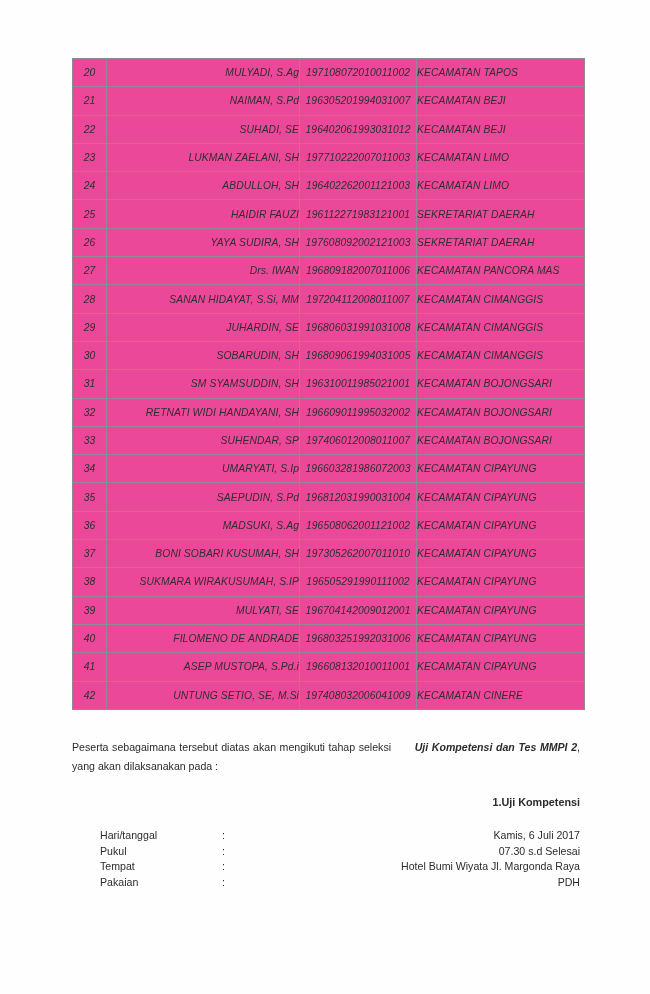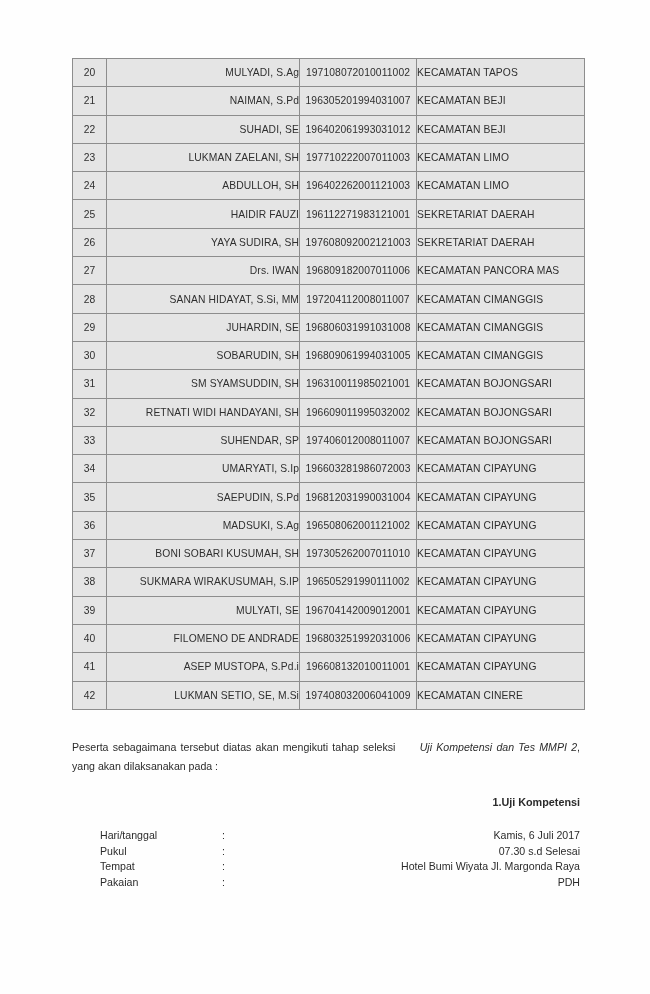--- a/index.html
+++ b/index.html
@@ -28,21 +28,22 @@
     left: 72px;
     top: 58px;
     width: 508px;
   }
 
   
   table.roster {
     border-collapse: collapse;
     width: 508px;
     table-layout: fixed;
-    background: #e5e5e5;
+    background: #ec4899;
+    font-style: italic;
   }
   table.roster td {
     border: 1px solid #8d8d8d;
     padding: 0;
     height: 27.3px;
     vertical-align: middle;
     font-size: 10.3px;
     color: #2f2f2f;
     letter-spacing: 0.01em;
   }
@@ -68,21 +69,21 @@
 
   
   .para {
     margin-top: 28px;
     font-size: 10.6px;
     line-height: 1.85;
     text-align: justify;
     color: #2b2b2b;
   }
   .para .emph {
-    font-weight: normal;
+    font-weight: bold;
     font-style: italic;
     margin-left: 20px;
   }
 
   .list-item {
     margin-top: 19px;
     font-size: 10.8px;
     font-weight: bold;
     color: #2b2b2b;
     text-align: right;
@@ -251,21 +252,21 @@
             <td class="c-unit">KECAMATAN CIPAYUNG</td>
           </tr>
           <tr>
             <td class="c-no">41</td>
             <td class="c-name">ASEP MUSTOPA, S.Pd.i</td>
             <td class="c-nip">196608132010011001</td>
             <td class="c-unit">KECAMATAN CIPAYUNG</td>
           </tr>
           <tr>
             <td class="c-no">42</td>
-            <td class="c-name">LUKMAN SETIO, SE, M.Si</td>
+            <td class="c-name">UNTUNG SETIO, SE, M.Si</td>
             <td class="c-nip">197408032006041009</td>
             <td class="c-unit">KECAMATAN CINERE</td>
           </tr>
         </tbody>
     </table>
 
     <p class="para"><span>Peserta sebagaimana tersebut diatas akan mengikuti tahap seleksi </span><span class="emph">Uji Kompetensi dan Tes MMPI 2</span><span>, yang akan dilaksanakan pada :</span></p>
 
     <div class="list-item">
       <span class="num">1.</span><span>Uji Kompetensi</span>

